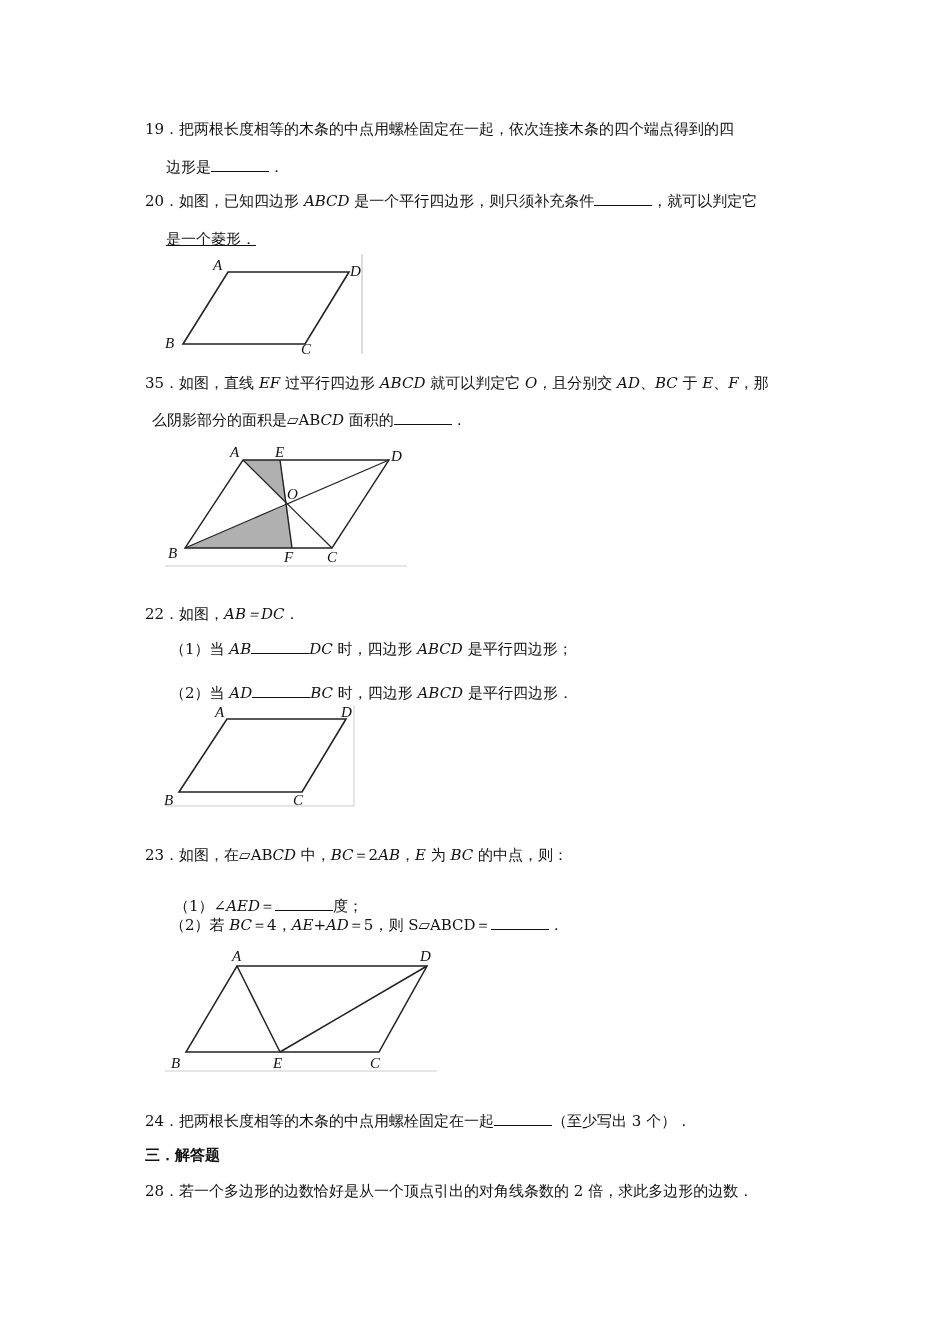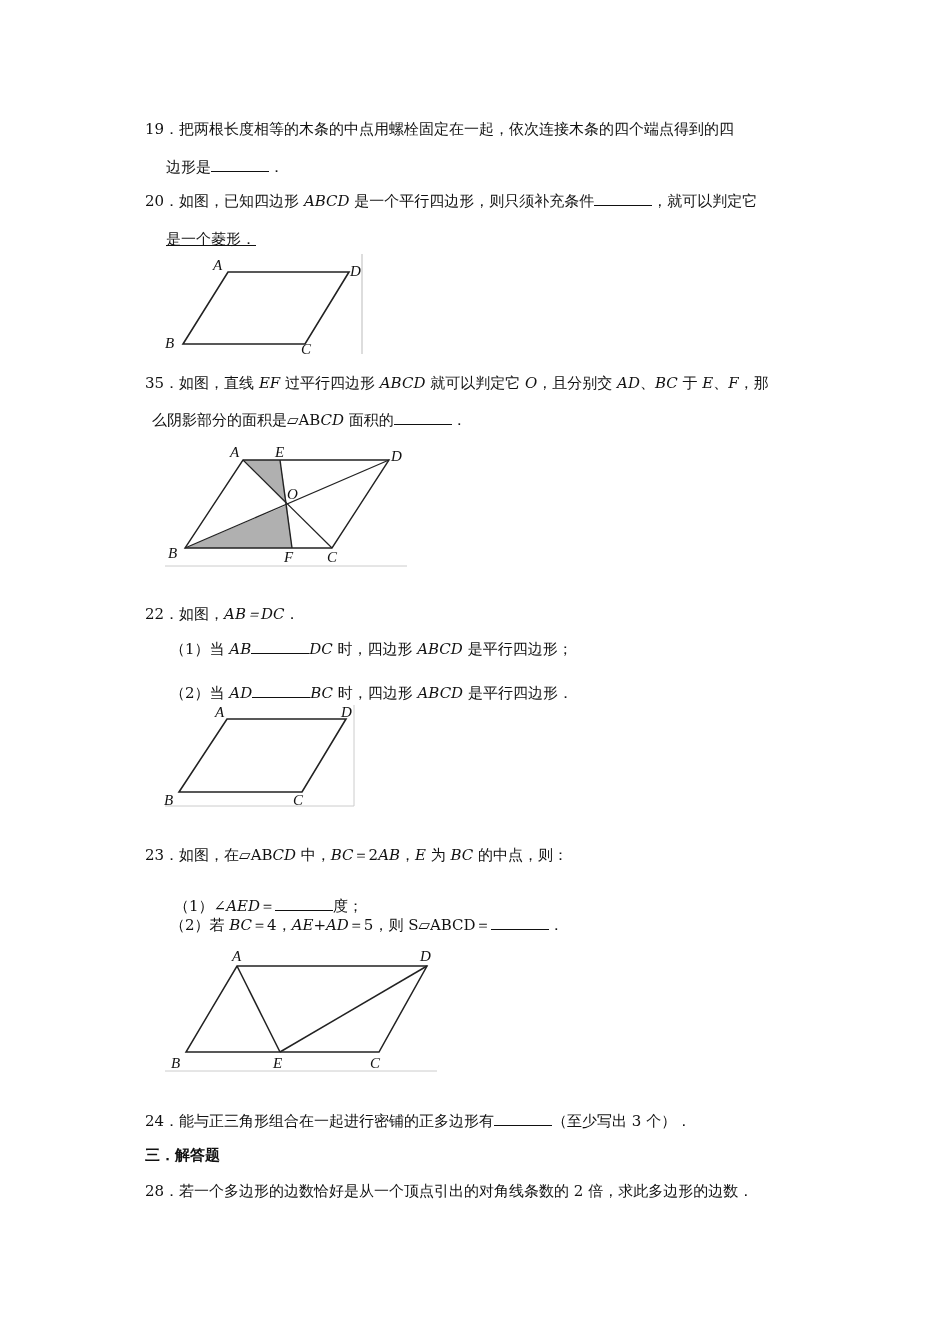--- a/index.html
+++ b/index.html
@@ -110,20 +110,20 @@
     <line x1="118" y1="108" x2="265" y2="22" stroke="#222" stroke-width="1.5"></line>
     <text class="lbl" x="70" y="17">A</text>
     <text class="lbl" x="258" y="17">D</text>
     <text class="lbl" x="9" y="124">B</text>
     <text class="lbl" x="111" y="124">E</text>
     <text class="lbl" x="208" y="124">C</text>
   </svg>
 </div>
 
 <div class="line" style="left:145px; top:1111px;">
-  <span>24．</span><span>能与正三角形组合在一起进行密铺的正多边形有</span><span class="blank" style="width:58px;"></span><span>（至少写出 3 个）．</span>
+  <span>24．</span><span>把两根长度相等的木条的中点用螺栓固定在一起</span><span class="blank" style="width:58px;"></span><span>（至少写出 3 个）．</span>
 </div>
 
 <div class="line bold" style="left:145px; top:1145px;">三．解答题</div>
 
 <div class="line" style="left:145px; top:1181px;">
   <span>28．</span><span>若一个多边形的边数恰好是从一个顶点引出的对角线条数的 2 倍，求此多边形的边数．</span>
 </div>
 
 </body></html>

